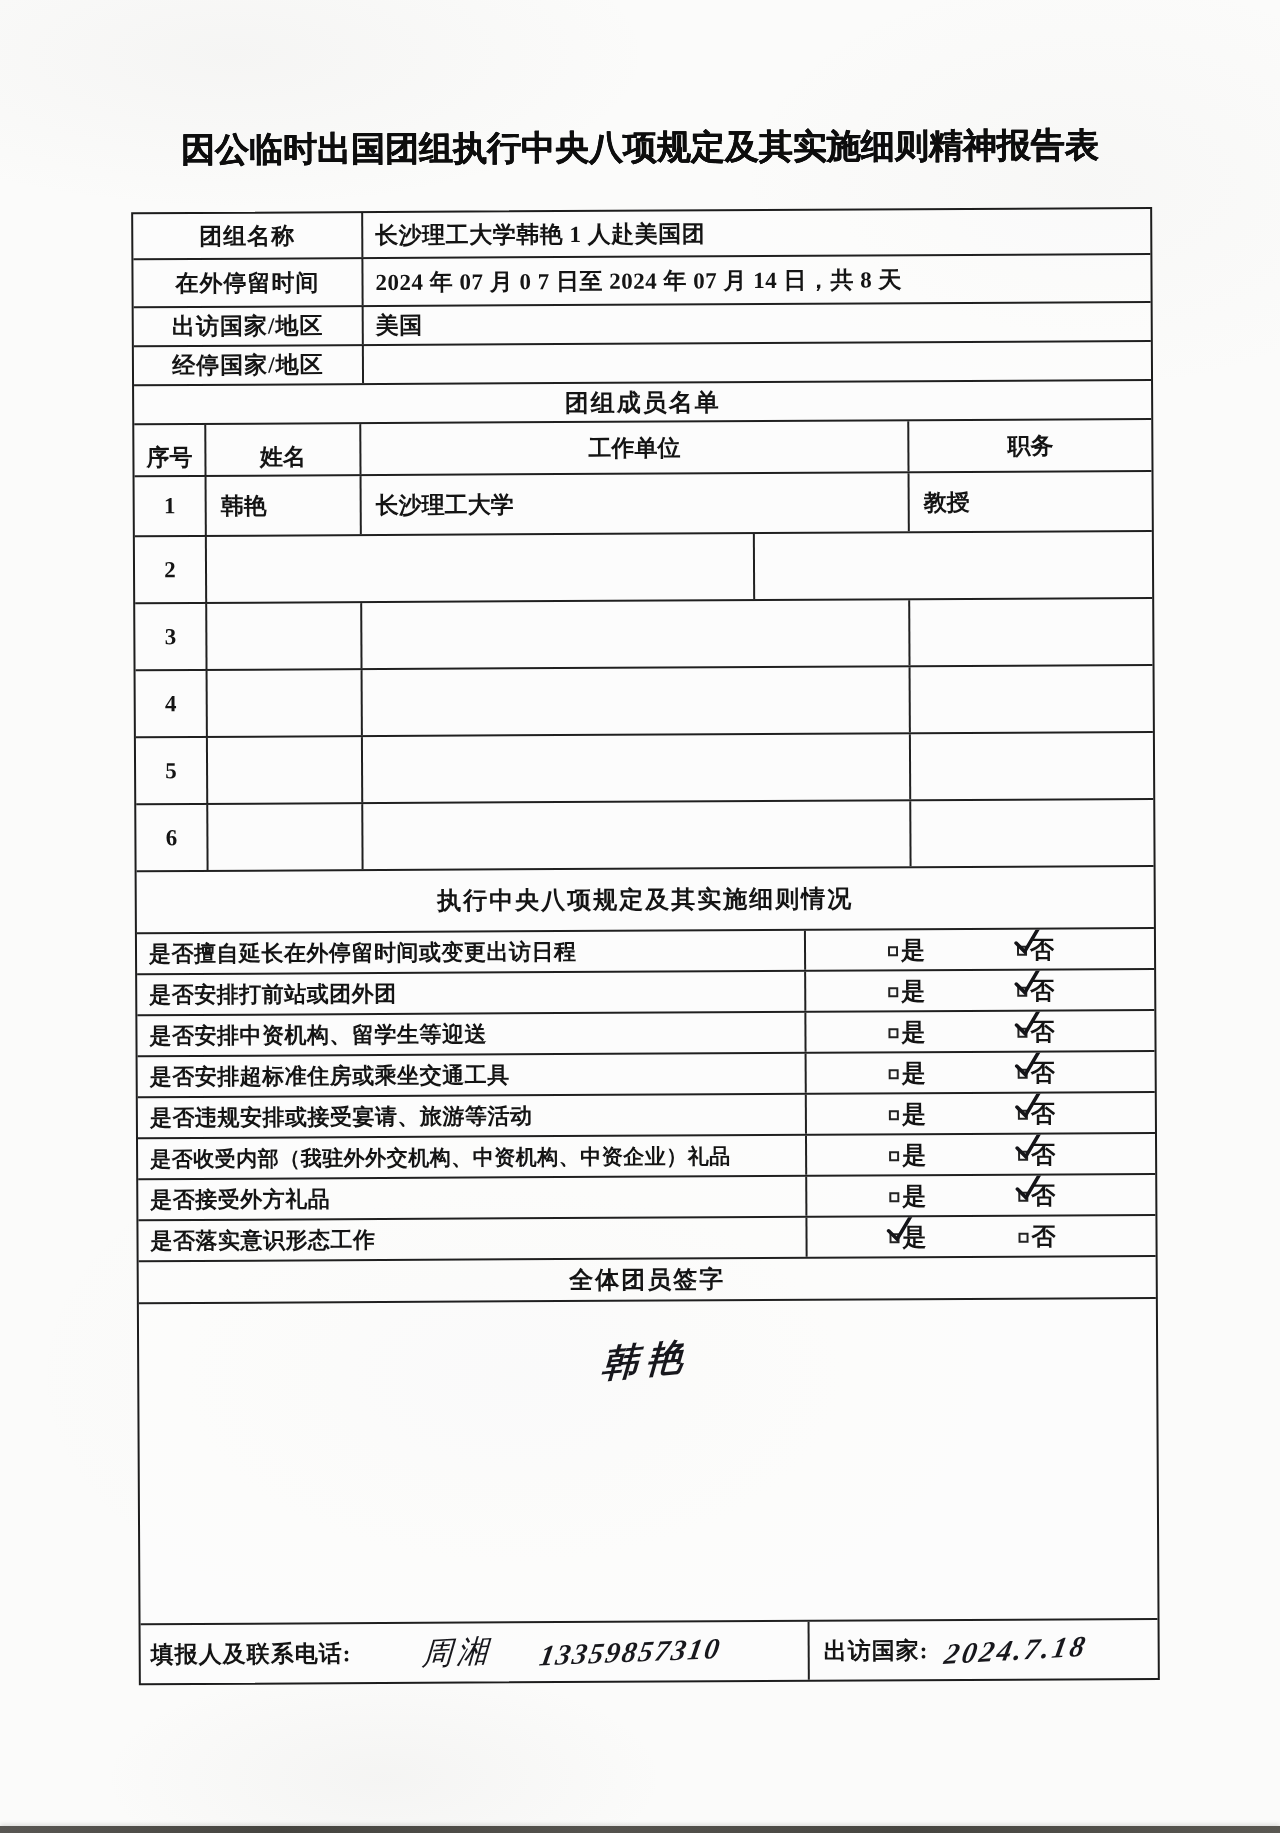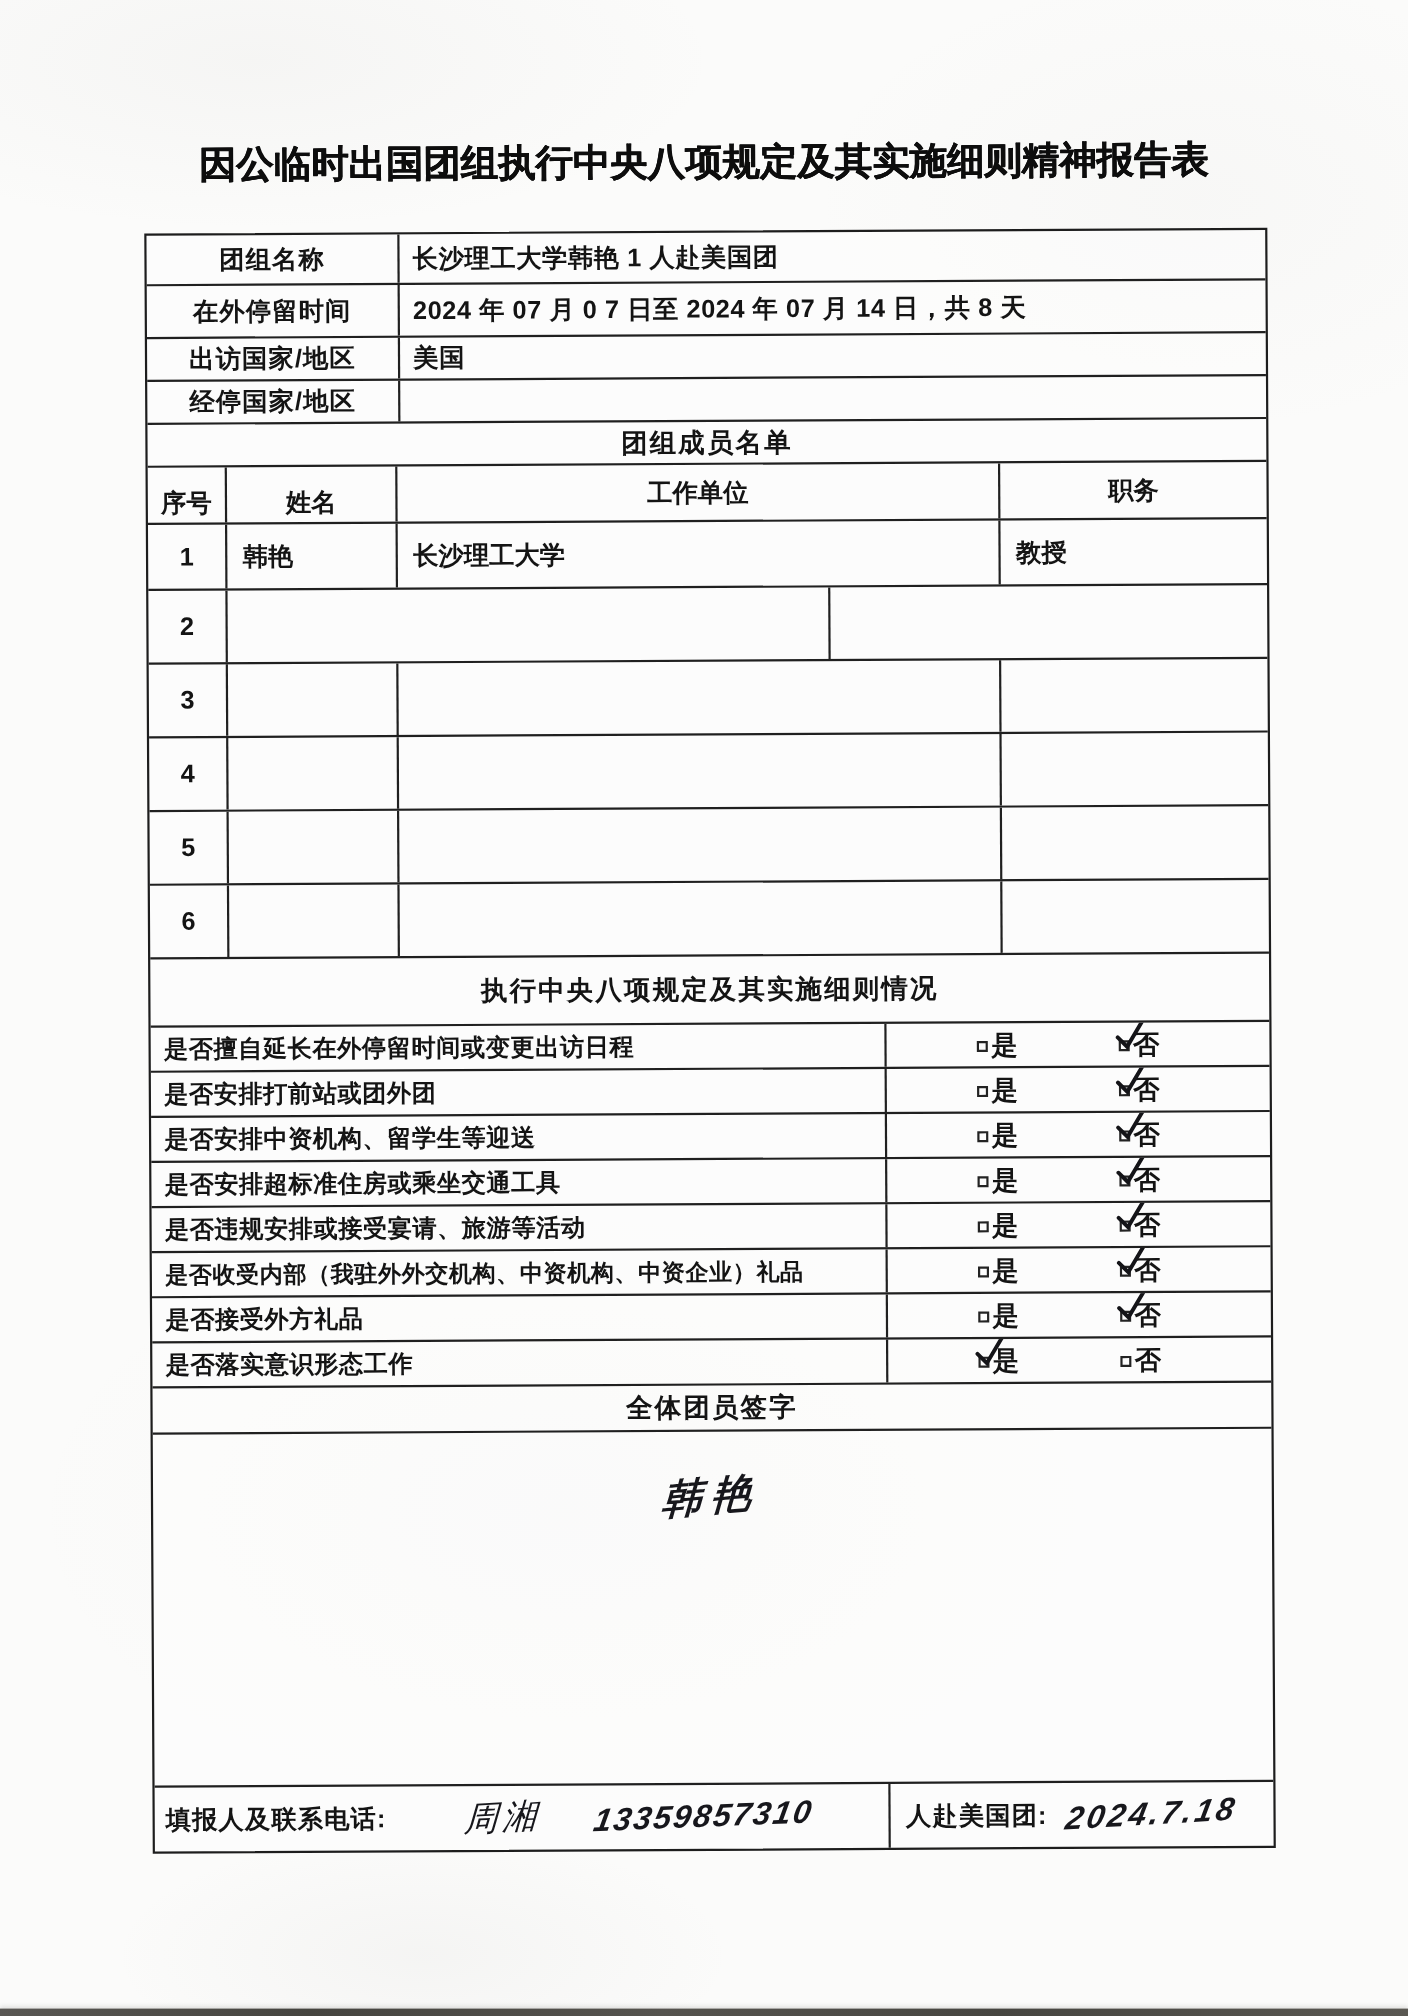--- a/index.html
+++ b/index.html
@@ -5,20 +5,21 @@
   html,body{margin:0;padding:0;}
   body{
     width:1280px;height:1833px;
     font-family:"Liberation Sans","DejaVu Sans",sans-serif;
     background:#e8e8e6;
   }
   .page{
     position:relative;width:1280px;height:1833px;overflow:hidden;
     background:#fbfbfa;
     color:#141414;
+    font-family:Liberation Serif, serif;
   }
   
   .page::before{
     content:"";position:absolute;inset:0;pointer-events:none;
     background:
       radial-gradient(600px 220px at 18% 3%, rgba(170,168,164,0.07), rgba(170,168,164,0) 70%),
       radial-gradient(500px 300px at 85% 10%, rgba(180,178,174,0.05), rgba(180,178,174,0) 70%),
       radial-gradient(700px 400px at 40% 75%, rgba(175,172,168,0.04), rgba(175,172,168,0) 70%),
       radial-gradient(400px 160px at 30% 97%, rgba(160,158,154,0.07), rgba(160,158,154,0) 70%);
   }
@@ -291,21 +292,21 @@
         </div>
       </div>
 
       <div class="trow" style="height:58px">
         <div class="cell footer-left" style="width:669px">
           <span class="footer-label">填报人及联系电话:</span>
           <span class="hand hand-name">周湘</span>
           <span class="hand hand-phone">13359857310</span>
         </div>
         <div class="cell" style="flex:1;padding-left:14px">
-          <span class="footer-label">人赴美国团:</span>
+          <span class="footer-label">出访国家:</span>
           <span class="hand hand-date">2024.7.18</span>
         </div>
       </div>
 
     </div>
   </div>
 
   <div class="scan-edge-bottom"></div>
 </div>
 

